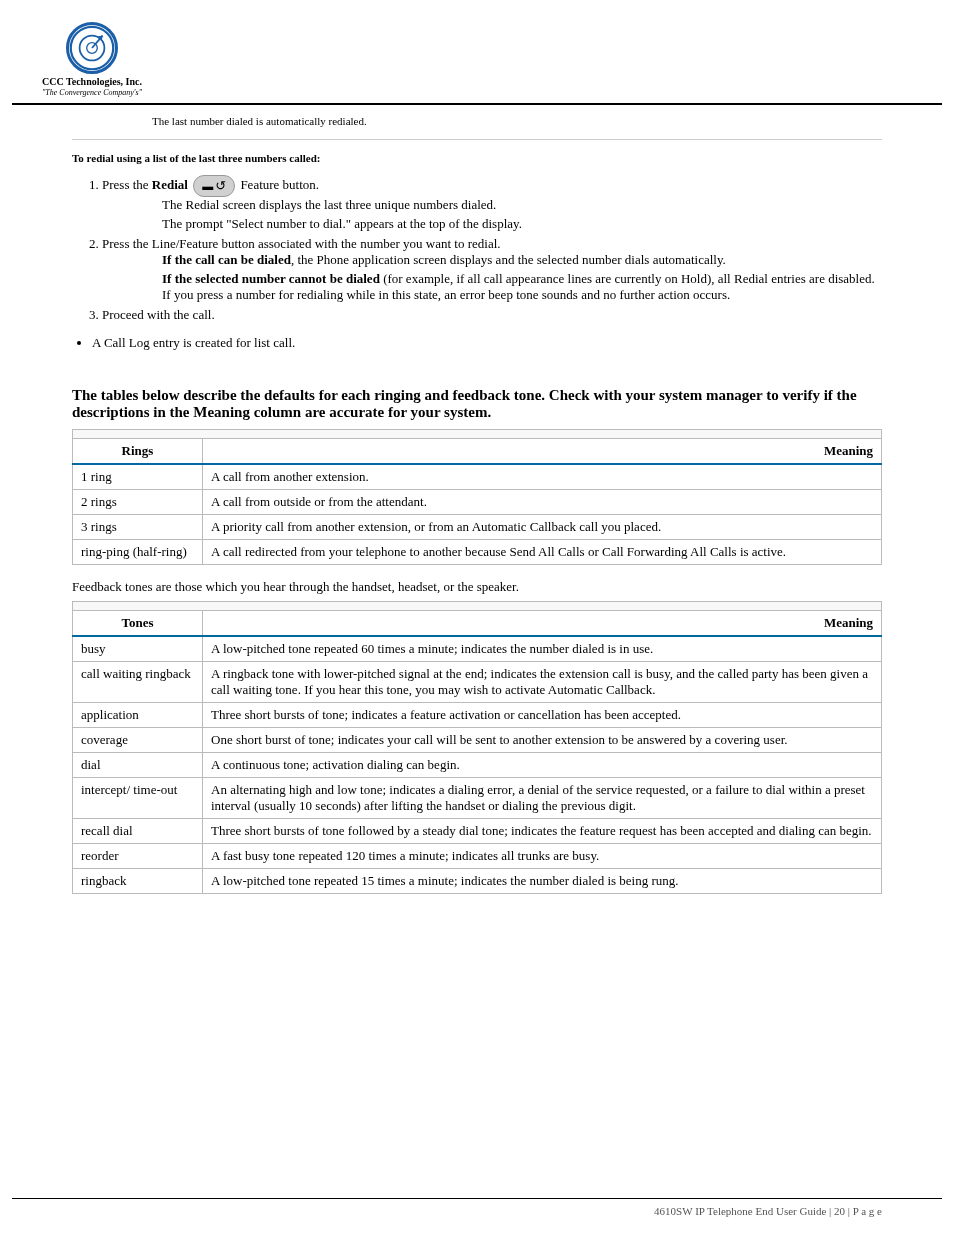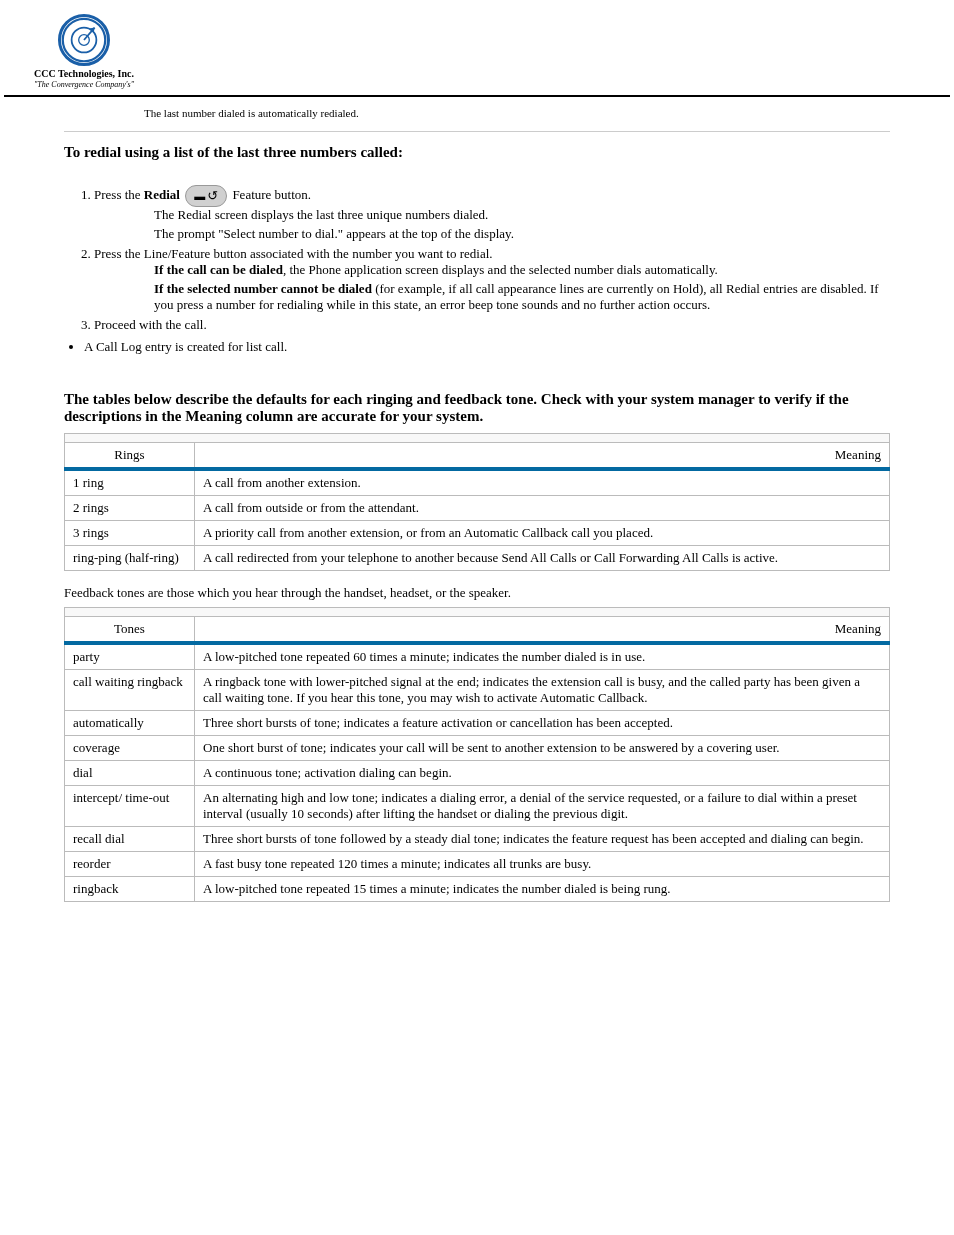--- a/index.html
+++ b/index.html
@@ -7,21 +7,21 @@
       font-family: Times New Roman, serif;
       font-size: 13px;
       background: #fff;
       color: #000;
       width: 954px;
       min-height: 1235px;
     }
     .page {
       width: 954px;
       min-height: 1235px;
-      padding: 4px;
+      padding: 12px;
       display: flex;
       flex-direction: column;
     }
     
     .header {
       display: flex;
       align-items: center;
       padding: 10px 20px 6px 20px;
       border-bottom: 2px solid #000;
     }
@@ -70,27 +70,27 @@
     }
 
     .separator-line {
       border: none;
       border-top: 1px solid #ccc;
       margin: 8px 0 12px 0;
     }
 
     .section-heading {
       font-weight: bold;
-      font-size: 15px;
-      margin-bottom: 24px;
+      font-size: 11px;
+      margin-bottom: 11px;
     }
 
     .ordered-list {
       padding-left: 30px;
-      margin-bottom: 6px;
+      margin-bottom: 12px;
     }
     .ordered-list li {
       margin-bottom: 4px;
     }
     .sub-text {
       padding-left: 60px;
       margin-bottom: 3px;
       font-size: 13px;
     }
 
@@ -142,22 +142,22 @@
     }
     .tone-table td, .tone-table th {
       border: 1px solid #bbb;
       padding: 4px 8px;
       vertical-align: top;
     }
     .tone-table thead tr {
       background: #fff;
     }
     .tone-table th {
-      font-weight: normal;
-      border-bottom: 4px solid #0369a1;
+      font-weight: bold;
+      border-bottom: 2px solid #0369a1;
     }
     .tone-table .col-name {
       width: 130px;
     }
     .tone-table .col-meaning {
       width: auto;
       text-align: right;
     }
     
     .table-spacer-row td {
@@ -279,29 +279,29 @@
         <tr class="table-spacer-row">
           <td colspan="2"></td>
         </tr>
         <tr>
           <th class="col-name">Tones</th>
           <th class="col-meaning">Meaning</th>
         </tr>
       </thead>
       <tbody id="tones-tbody">
       <tr>
-            <td>party</td>
+            <td>busy</td>
             <td>A low-pitched tone repeated 60 times a minute; indicates the number dialed is in use.</td>
           </tr>
           <tr>
             <td>call waiting ringback</td>
             <td>A ringback tone with lower-pitched signal at the end; indicates the extension call is busy, and the called party has been given a call waiting tone. If you hear this tone, you may wish to activate Automatic Callback.</td>
           </tr>
           <tr>
-            <td>automatically</td>
+            <td>application</td>
             <td>Three short bursts of tone; indicates a feature activation or cancellation has been accepted.</td>
           </tr>
           <tr>
             <td>coverage</td>
             <td>One short burst of tone; indicates your call will be sent to another extension to be answered by a covering user.</td>
           </tr>
           <tr>
             <td>dial</td>
             <td>A continuous tone; activation dialing can begin.</td>
           </tr>
@@ -319,14 +319,17 @@
           </tr>
           <tr>
             <td>ringback</td>
             <td>A low-pitched tone repeated 15 times a minute; indicates the number dialed is being rung.</td>
           </tr>
         </tbody>
     </table>
 
   </div>
 
+  <div class="footer">
+    <span>4610SW IP Telephone End User Guide | 20 | P a g e</span>
+  </div>
 
 </div>
 
 </body></html>

